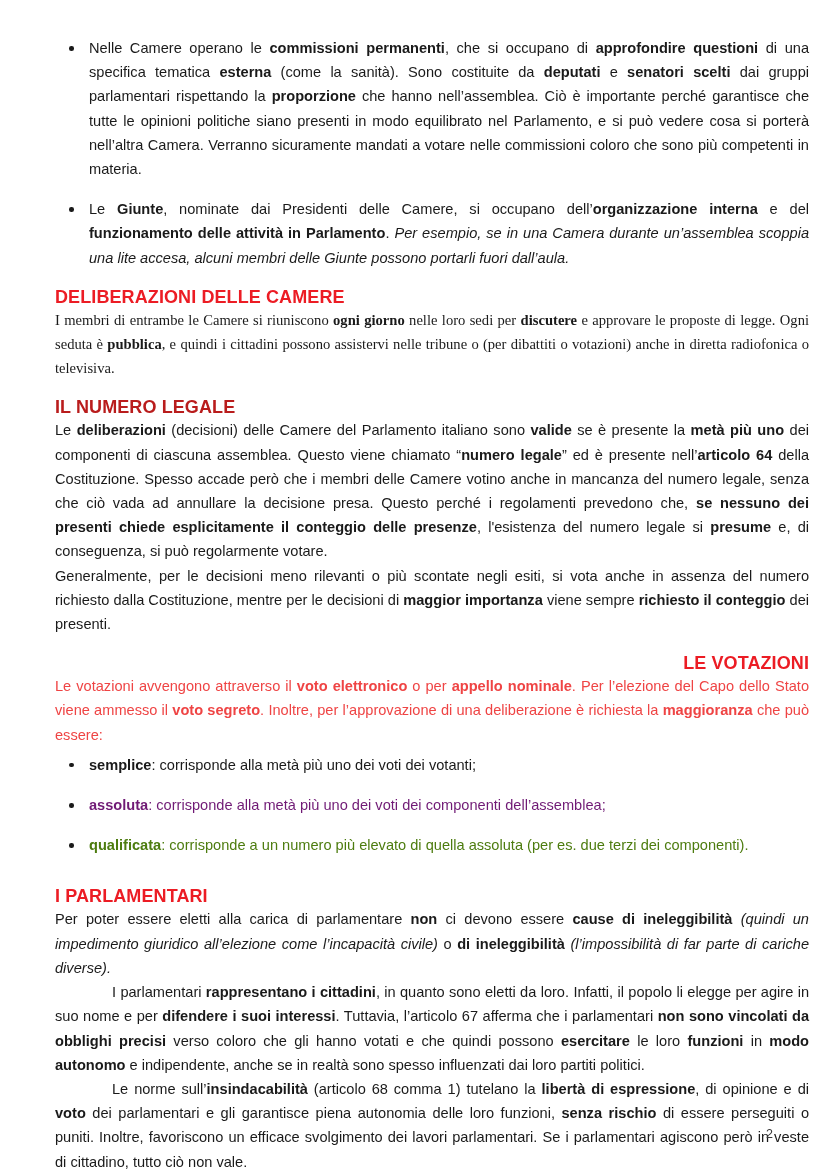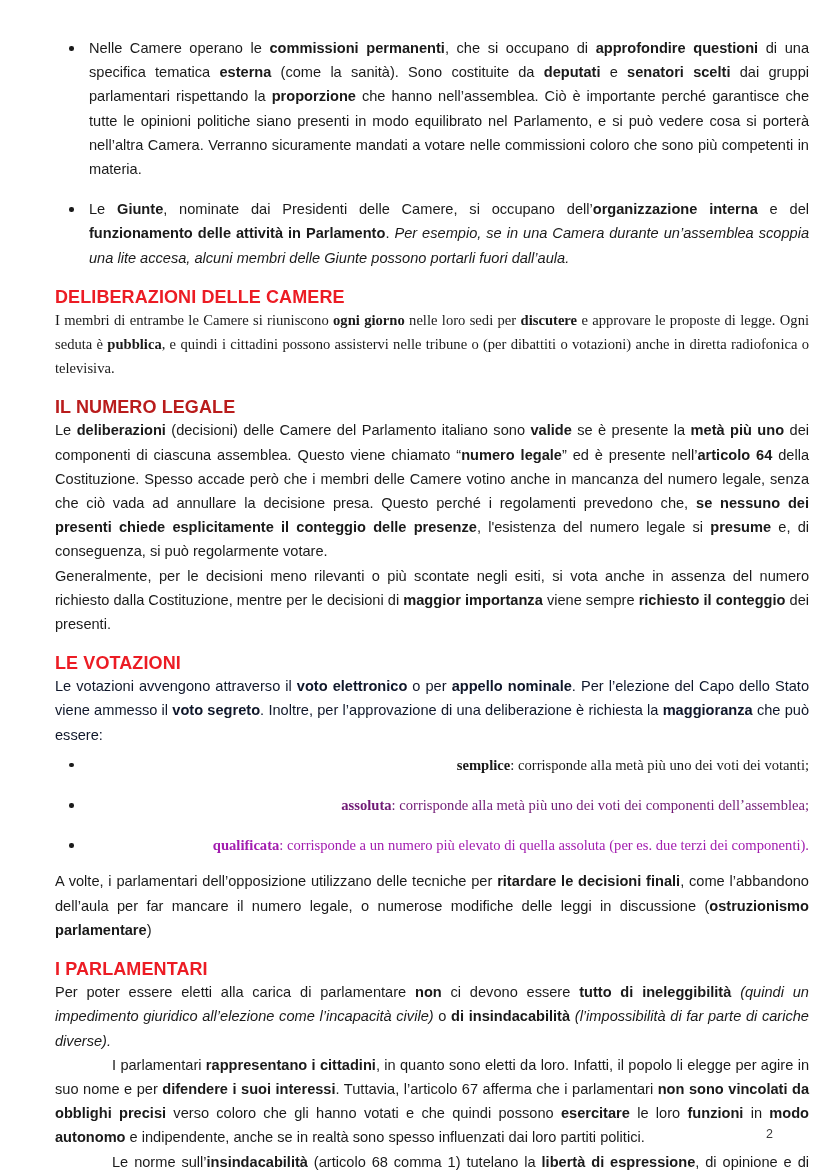--- a/index.html
+++ b/index.html
@@ -84,21 +84,21 @@
   ul.bullets > li::before {
     content: "";
     position: absolute;
     left: 14px;
     top: 10px;
     width: 4.5px;
     height: 4.5px;
     border-radius: 50%;
     background: #1a1a1a;
   }
-  ul.bullets.compact > li { text-align: right; font-family: Liberation Serif, serif; }
+  ul.bullets.compact > li { text-align: left; }
 
   b, strong { font-weight: bold; }
   i, em { font-style: italic; }
 
   
   .para:last-child, ul.bullets > li:last-child { }
 
   
   .page-number {
     position: absolute;
@@ -124,35 +124,34 @@
     <div class="gap-after-heading"></div>
     <p class="para" style="color: rgb(26, 26, 26); font-family: Liberation Serif, serif;">I membri di entrambe le Camere si riuniscono <b>ogni giorno</b> nelle loro sedi per <b>discutere</b> e approvare le proposte di legge. Ogni seduta è <b>pubblica</b>, e quindi i cittadini possono assistervi nelle tribune o (per dibattiti o votazioni) anche in diretta radiofonica o televisiva.</p>
 
     <div class="gap-before-heading"></div>
     <div class="heading" style="color: #b91c1c;">IL NUMERO LEGALE</div>
     <div class="gap-after-heading"></div>
     <p class="para" style="color: rgb(26, 26, 26);">Le <b>deliberazioni</b> (decisioni) delle Camere del Parlamento italiano sono <b>valide</b> se è presente la <b>metà più uno</b> dei componenti di ciascuna assemblea. Questo viene chiamato “<b>numero legale</b>” ed è presente nell’<b>articolo 64</b> della Costituzione. Spesso accade però che i membri delle Camere votino anche in mancanza del numero legale, senza che ciò vada ad annullare la decisione presa. Questo perché i regolamenti prevedono che, <b>se nessuno dei presenti chiede esplicitamente il conteggio delle presenze</b>, l'esistenza del numero legale si <b>presume</b> e, di conseguenza, si può regolarmente votare.</p>
     <p class="para tight" style="color: rgb(26, 26, 26);">Generalmente, per le decisioni meno rilevanti o più scontate negli esiti, si vota anche in assenza del numero richiesto dalla Costituzione, mentre per le decisioni di <b>maggior importanza</b> viene sempre <b>richiesto il conteggio</b> dei presenti.</p>
 
     <div class="gap-before-heading"></div>
-    <div class="heading" style="color: rgb(236, 28, 36);">LE VOTAZIONI</div>
+    <div class="heading" style="color: rgb(236, 28, 36); text-align: right;">LE VOTAZIONI</div>
     <div class="gap-after-heading"></div>
-    <p class="para" style="color: #0f172a;">Le votazioni avvengono attraverso il <b>voto elettronico</b> o per <b>appello nominale</b>. Per l’elezione del Capo dello Stato viene ammesso il <b>voto segreto</b>. Inoltre, per l’approvazione di una deliberazione è richiesta la <b>maggioranza</b> che può essere:</p>
+    <p class="para" style="color: #ef4444;">Le votazioni avvengono attraverso il <b>voto elettronico</b> o per <b>appello nominale</b>. Per l’elezione del Capo dello Stato viene ammesso il <b>voto segreto</b>. Inoltre, per l’approvazione di una deliberazione è richiesta la <b>maggioranza</b> che può essere:</p>
     <div class="gap-list-before"></div>
     <ul class="bullets compact">
       <li style="color: rgb(26, 26, 26);"><b>semplice</b>: corrisponde alla metà più uno dei voti dei votanti;</li>
       <li style="color: #701a75;"><b>assoluta</b>: corrisponde alla metà più uno dei voti dei componenti dell’assemblea;</li>
-      <li style="color: #a21caf;"><b>qualificata</b>: corrisponde a un numero più elevato di quella assoluta (per es. due terzi dei componenti).</li>
+      <li style="color: #4d7c0f;"><b>qualificata</b>: corrisponde a un numero più elevato di quella assoluta (per es. due terzi dei componenti).</li>
     </ul>
     <div class="gap-list-after"></div>
-    <p class="para" style="color: rgb(26, 26, 26);">A volte, i parlamentari dell’opposizione utilizzano delle tecniche per <b>ritardare le decisioni finali</b>, come l’abbandono dell’aula per far mancare il numero legale, o numerose modifiche delle leggi in discussione (<b>ostruzionismo parlamentare</b>)</p>
 
     <div class="gap-before-heading"></div>
     <div class="heading" style="color: rgb(236, 28, 36);">I PARLAMENTARI</div>
     <div class="gap-after-heading"></div>
-    <p class="para" style="color: rgb(26, 26, 26);">Per poter essere eletti alla carica di parlamentare <b>non</b> ci devono essere <b>tutto di ineleggibilità</b> <i>(quindi un impedimento giuridico all’elezione come l’incapacità civile)</i> o <b>di insindacabilità</b> <i>(l’impossibilità di far parte di cariche diverse).</i></p>
+    <p class="para" style="color: rgb(26, 26, 26);">Per poter essere eletti alla carica di parlamentare <b>non</b> ci devono essere <b>cause di ineleggibilità</b> <i>(quindi un impedimento giuridico all’elezione come l’incapacità civile)</i> o <b>di ineleggibilità</b> <i>(l’impossibilità di far parte di cariche diverse).</i></p>
     <p class="para tight indent" style="color: rgb(26, 26, 26);">I parlamentari <b>rappresentano i cittadini</b>, in quanto sono eletti da loro. Infatti, il popolo li elegge per agire in suo nome e per <b>difendere i suoi interessi</b>. Tuttavia, l’articolo 67 afferma che i parlamentari <b>non sono vincolati da obblighi precisi</b> verso coloro che gli hanno votati e che quindi possono <b>esercitare</b> le loro <b>funzioni</b> in <b>modo autonomo</b> e indipendente, anche se in realtà sono spesso influenzati dai loro partiti politici.</p>
     <p class="para tight indent" style="color: rgb(26, 26, 26);">Le norme sull’<b>insindacabilità</b> (articolo 68 comma 1) tutelano la <b>libertà di espressione</b>, di opinione e di <b>voto</b> dei parlamentari e gli garantisce piena autonomia delle loro funzioni, <b>senza rischio</b> di essere perseguiti o puniti. Inoltre, favoriscono un efficace svolgimento dei lavori parlamentari. Se i parlamentari agiscono però in veste di cittadino, tutto ciò non vale.</p>
 
   </div>
 
   <div class="page-number">2</div>
 </div>
 
 </body></html>

